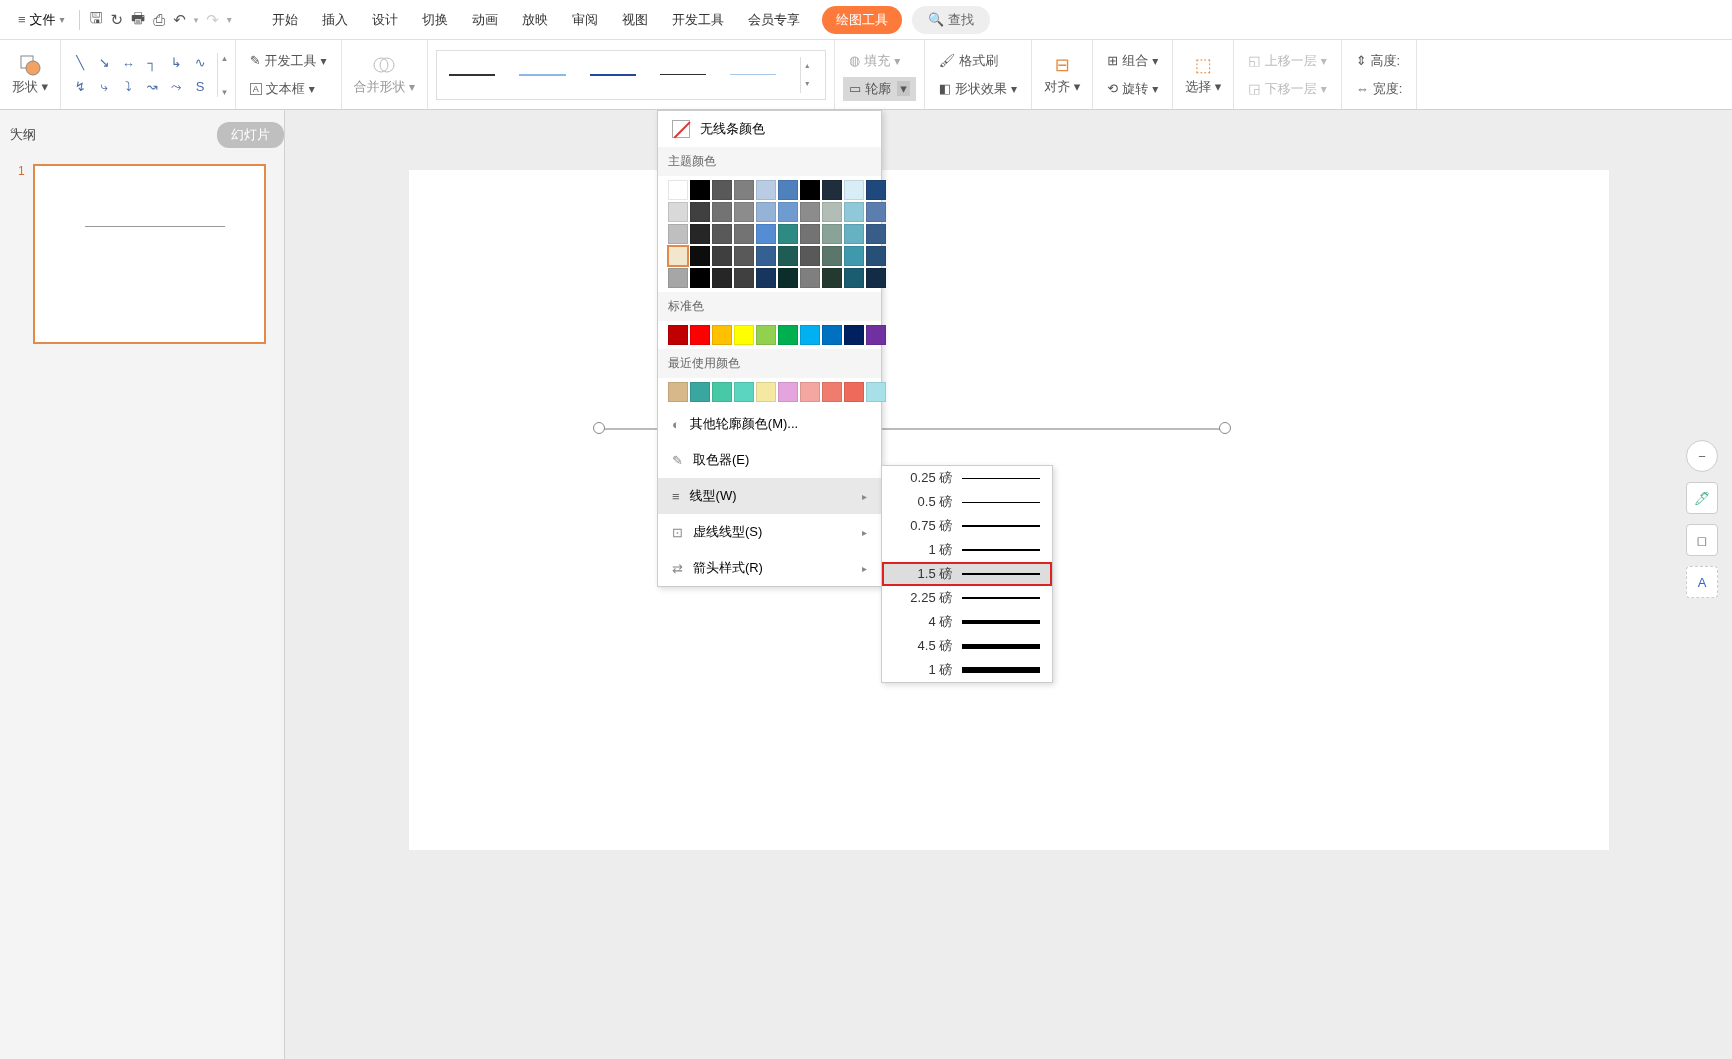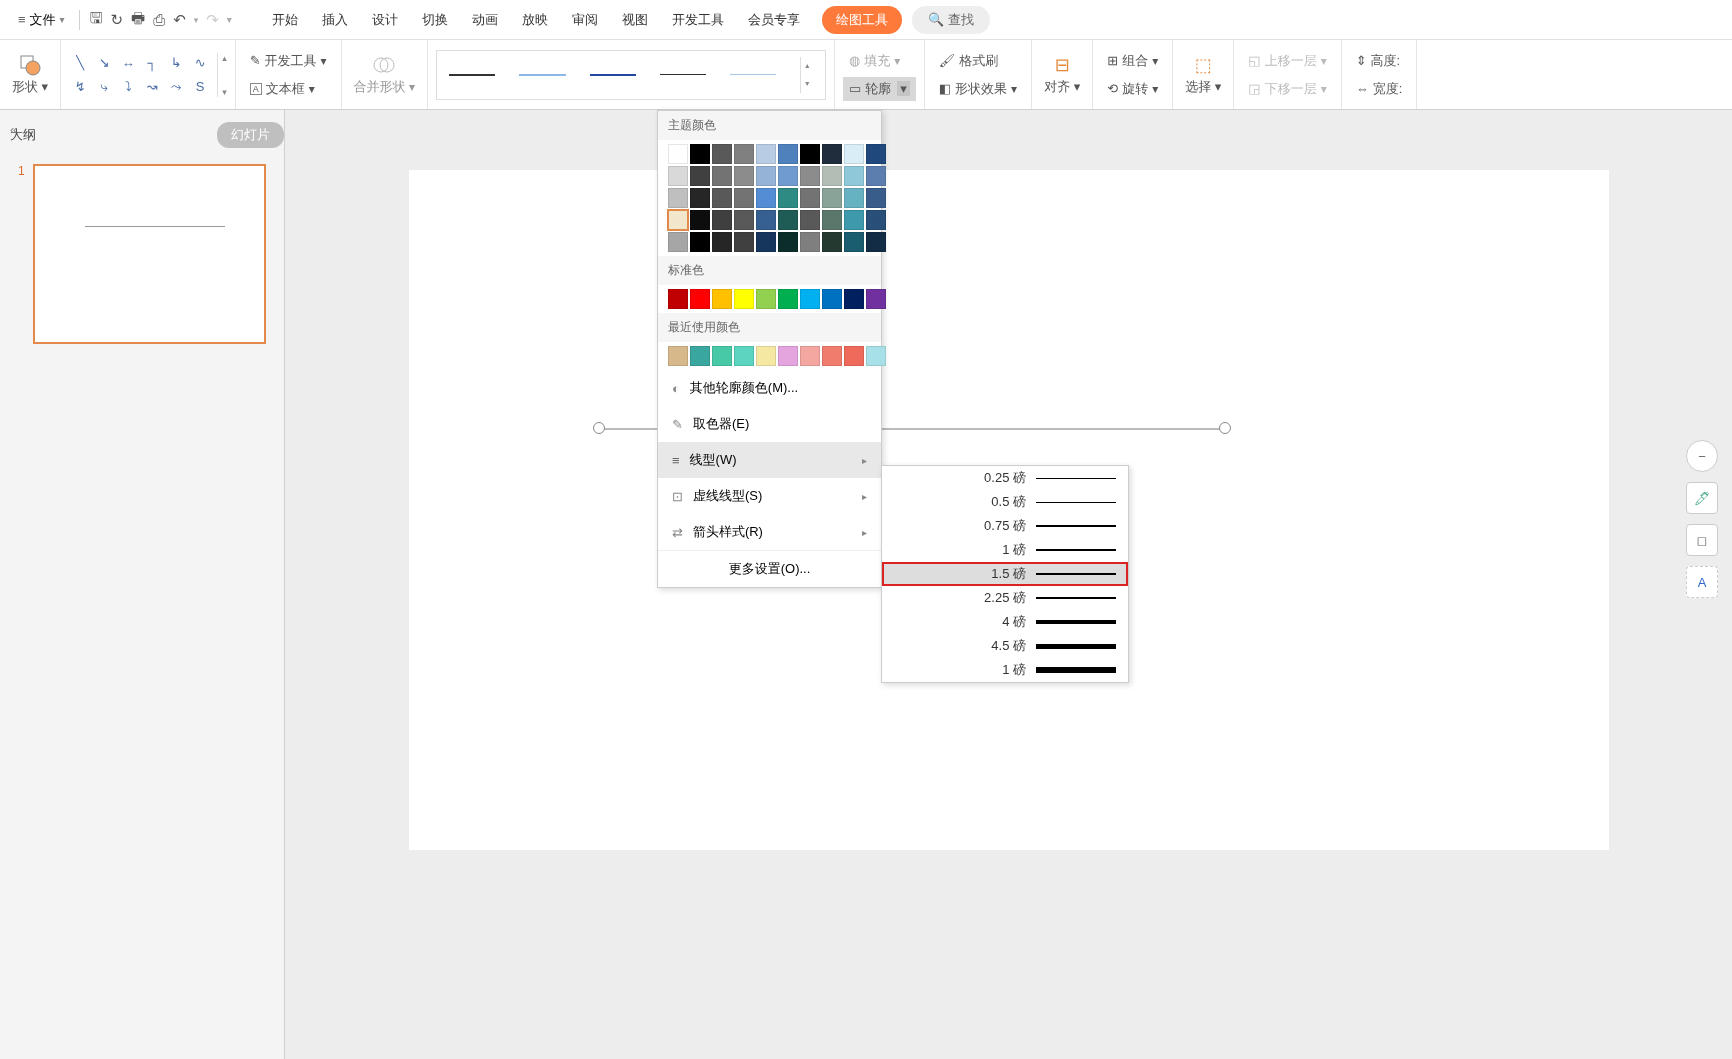--- a/index.html
+++ b/index.html
@@ -54,21 +54,21 @@
     .popup-row:hover, .popup-row.hover { background: #e8e8e8; }
     .popup-header { padding: 6px 10px; color: #666; font-size: 12px; background: #f5f5f5; }
     .color-grid { display: grid; grid-template-columns: repeat(10, 20px); gap: 2px; padding: 4px 10px; }
     .color-sw { width: 20px; height: 20px; border: 1px solid rgba(0,0,0,0.1); cursor: pointer; }
     .color-sw.sel { outline: 2px solid #e28a4b; outline-offset: -1px; }
     .row-arrow { margin-left: auto; color: #888; font-size: 10px; }
     .nocolor-sw { width: 18px; height: 18px; border: 1px solid #aaa; position: relative; }
     .nocolor-sw::after { content:""; position:absolute; left:-2px; top:8px; width:22px; height:1.5px; background:#d33; transform:rotate(-45deg);}
     
     
-    .weight-popup { position: absolute; top: 355px; left: 596px; width: 248px; background: #fff; border: 1px solid #ccc; box-shadow: 2px 2px 6px rgba(0,0,0,0.15); z-index: 11; }
+    .weight-popup { position: absolute; top: 355px; left: 596px; width: 172px; background: #fff; border: 1px solid #ccc; box-shadow: 2px 2px 6px rgba(0,0,0,0.15); z-index: 11; }
     .weight-row { display: flex; align-items: center; justify-content: flex-end; gap: 10px; padding: 3px 12px; cursor: pointer; height: 24px; }
     .weight-row .lbl { width: 60px; text-align: right; color: #333; }
     .weight-row .sample { width: 80px; background: #000; }
     .weight-row.highlight { background: #ddd; outline: 2px solid #d22; outline-offset: -2px; }
     .weight-footer { text-align: center; padding: 10px 0; border-top: 1px solid #eee; cursor: pointer; }
     
     
     .side-tools { position: absolute; right: 14px; top: 330px; display: flex; flex-direction: column; gap: 10px; z-index: 5; }
     .side-tool { width: 32px; height: 32px; border: 1px solid #ccc; border-radius: 4px; display: flex; align-items: center; justify-content: center; background: #fff; cursor: pointer; color: #666; }
     .side-tool.circ { border-radius: 50%; }
@@ -232,20 +232,24 @@
   </div>
 
   <div class="canvas-wrap">
     <div class="slide">
       <div class="shape-line"></div>
       <div class="handle" style="top:252px;left:184px"></div>
       <div class="handle" style="top:252px;left:810px"></div>
     </div>
 
     <div class="outline-popup">
+      <div class="popup-row">
+        <span class="nocolor-sw"></span>
+        <span>无线条颜色</span>
+      </div>
       <div class="popup-header">主题颜色</div>
       <div class="color-grid" id="theme-grid">
           <div class="color-sw" style="background: rgb(255, 255, 255);"></div>
           <div class="color-sw" style="background: rgb(0, 0, 0);"></div>
           <div class="color-sw" style="background: rgb(89, 89, 89);"></div>
           <div class="color-sw" style="background: rgb(128, 128, 128);"></div>
           <div class="color-sw" style="background: rgb(184, 204, 228);"></div>
           <div class="color-sw" style="background: rgb(79, 129, 189);"></div>
           <div class="color-sw" style="background: rgb(0, 0, 0);"></div>
           <div class="color-sw" style="background: rgb(31, 45, 61);"></div>
@@ -334,23 +338,20 @@
       <div class="popup-row">
         <span style="color:#888">⊡</span>
         <span>虚线线型(S)</span>
         <span class="row-arrow">▸</span>
       </div>
       <div class="popup-row">
         <span style="color:#888">⇄</span>
         <span>箭头样式(R)</span>
         <span class="row-arrow">▸</span>
       </div>
-      <div class="popup-row" style="justify-content:center;border-top:1px solid #eee">
-        <span>更多设置(O)...</span>
-      </div>
     </div>
 
     <div class="weight-popup" id="weight-popup">
         <div class="weight-row">
           <span class="lbl">0.25 磅</span>
           <span class="sample" style="height: 0.5px;"></span>
         </div>
         <div class="weight-row">
           <span class="lbl">0.5 磅</span>
           <span class="sample" style="height: 1px;"></span>

